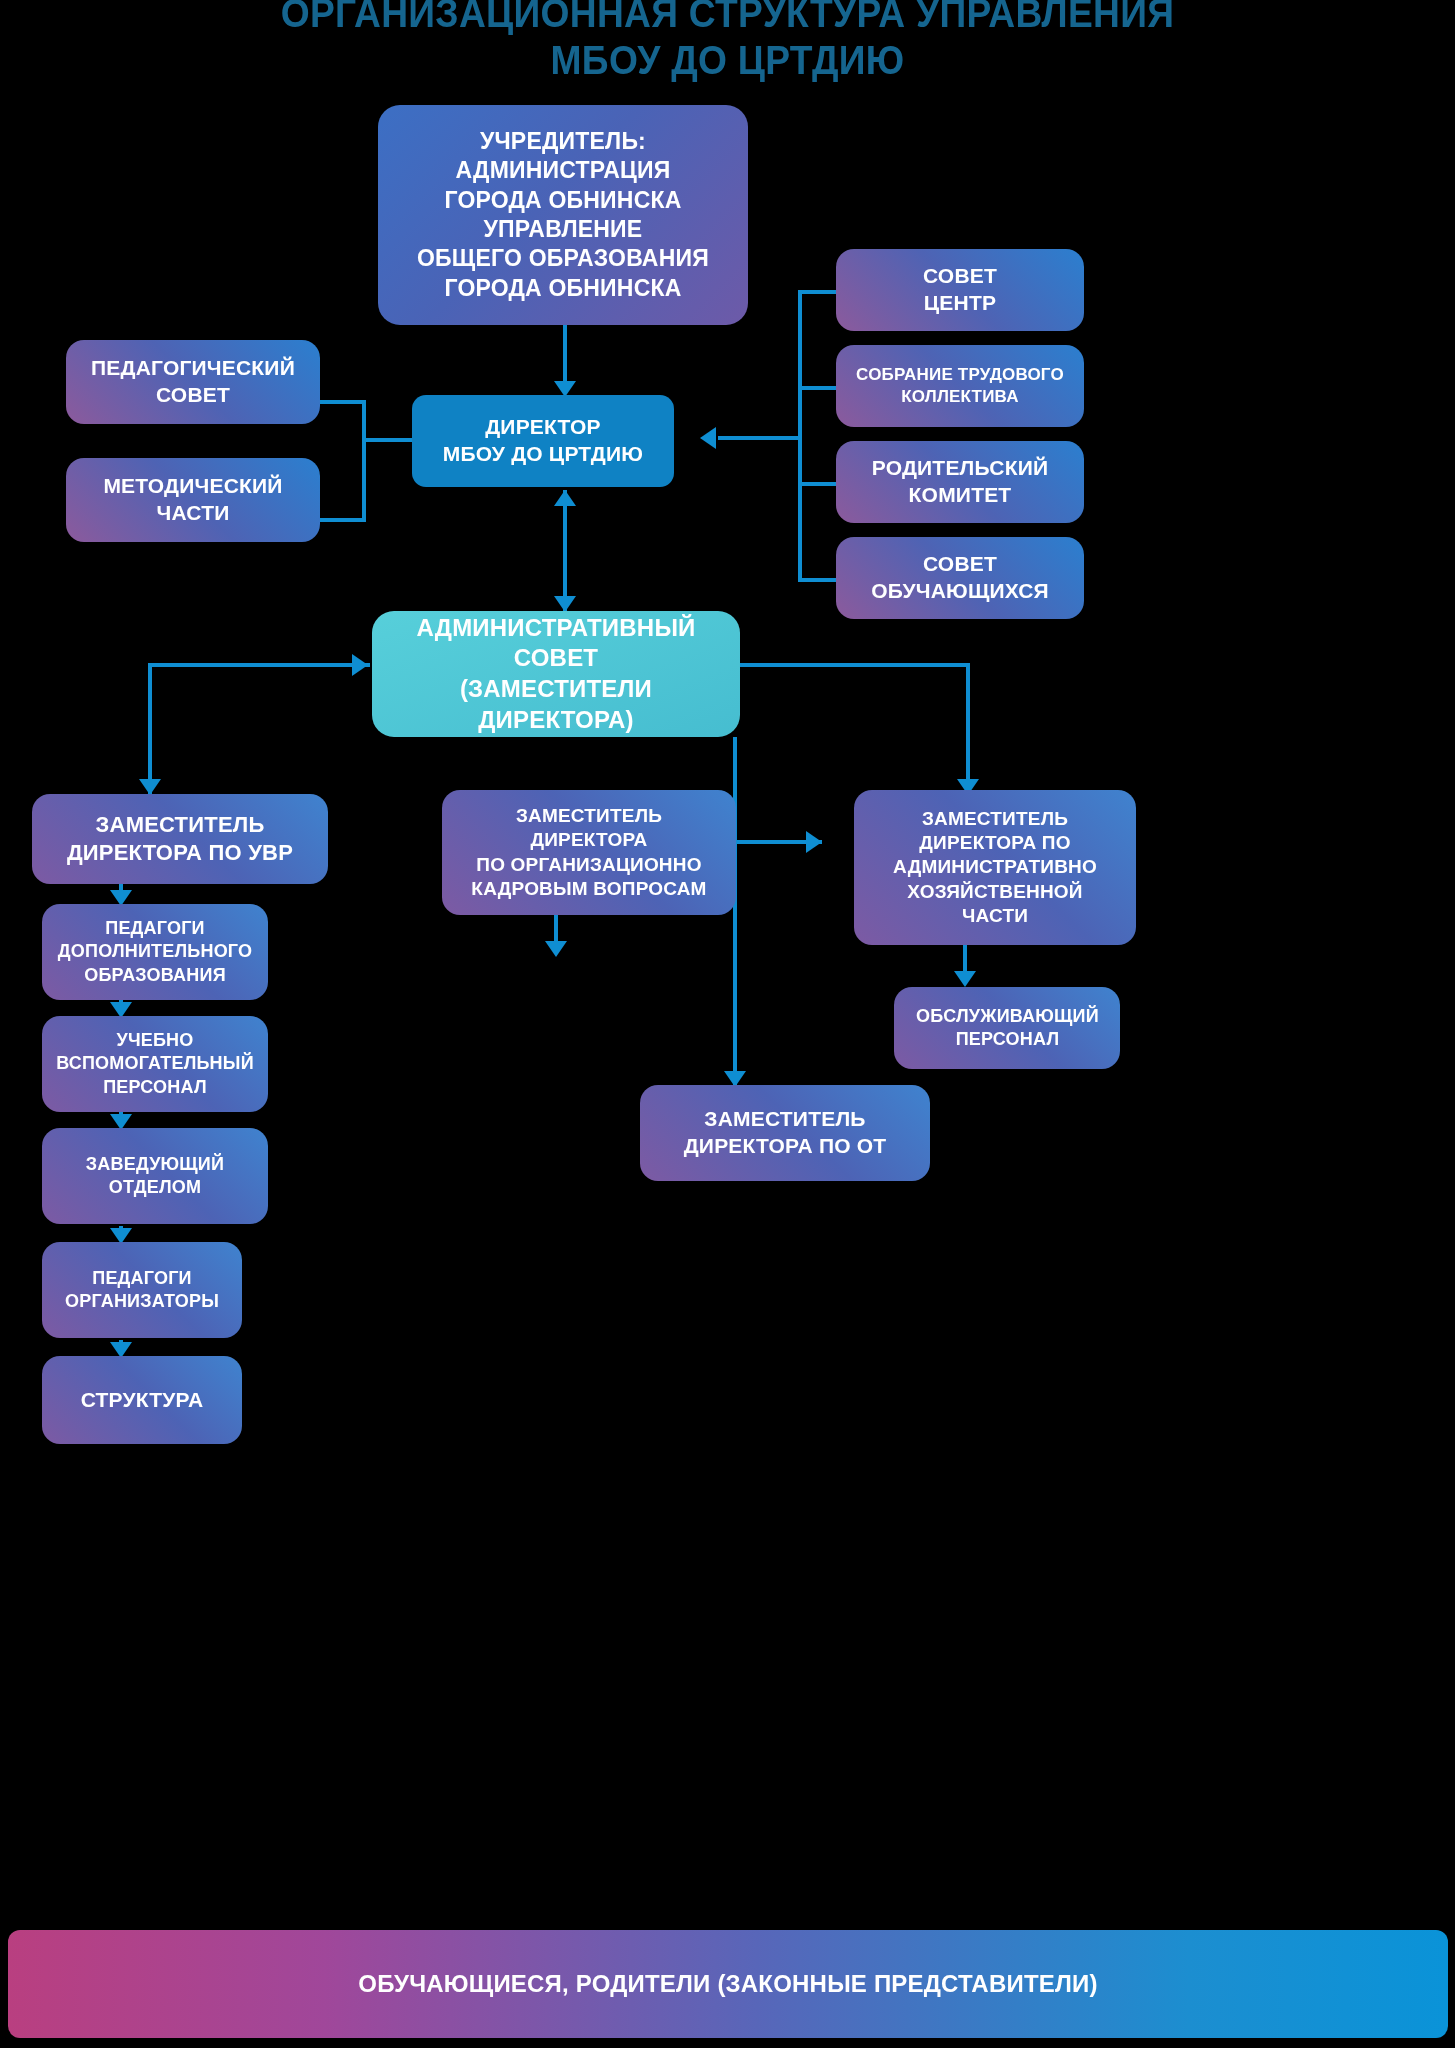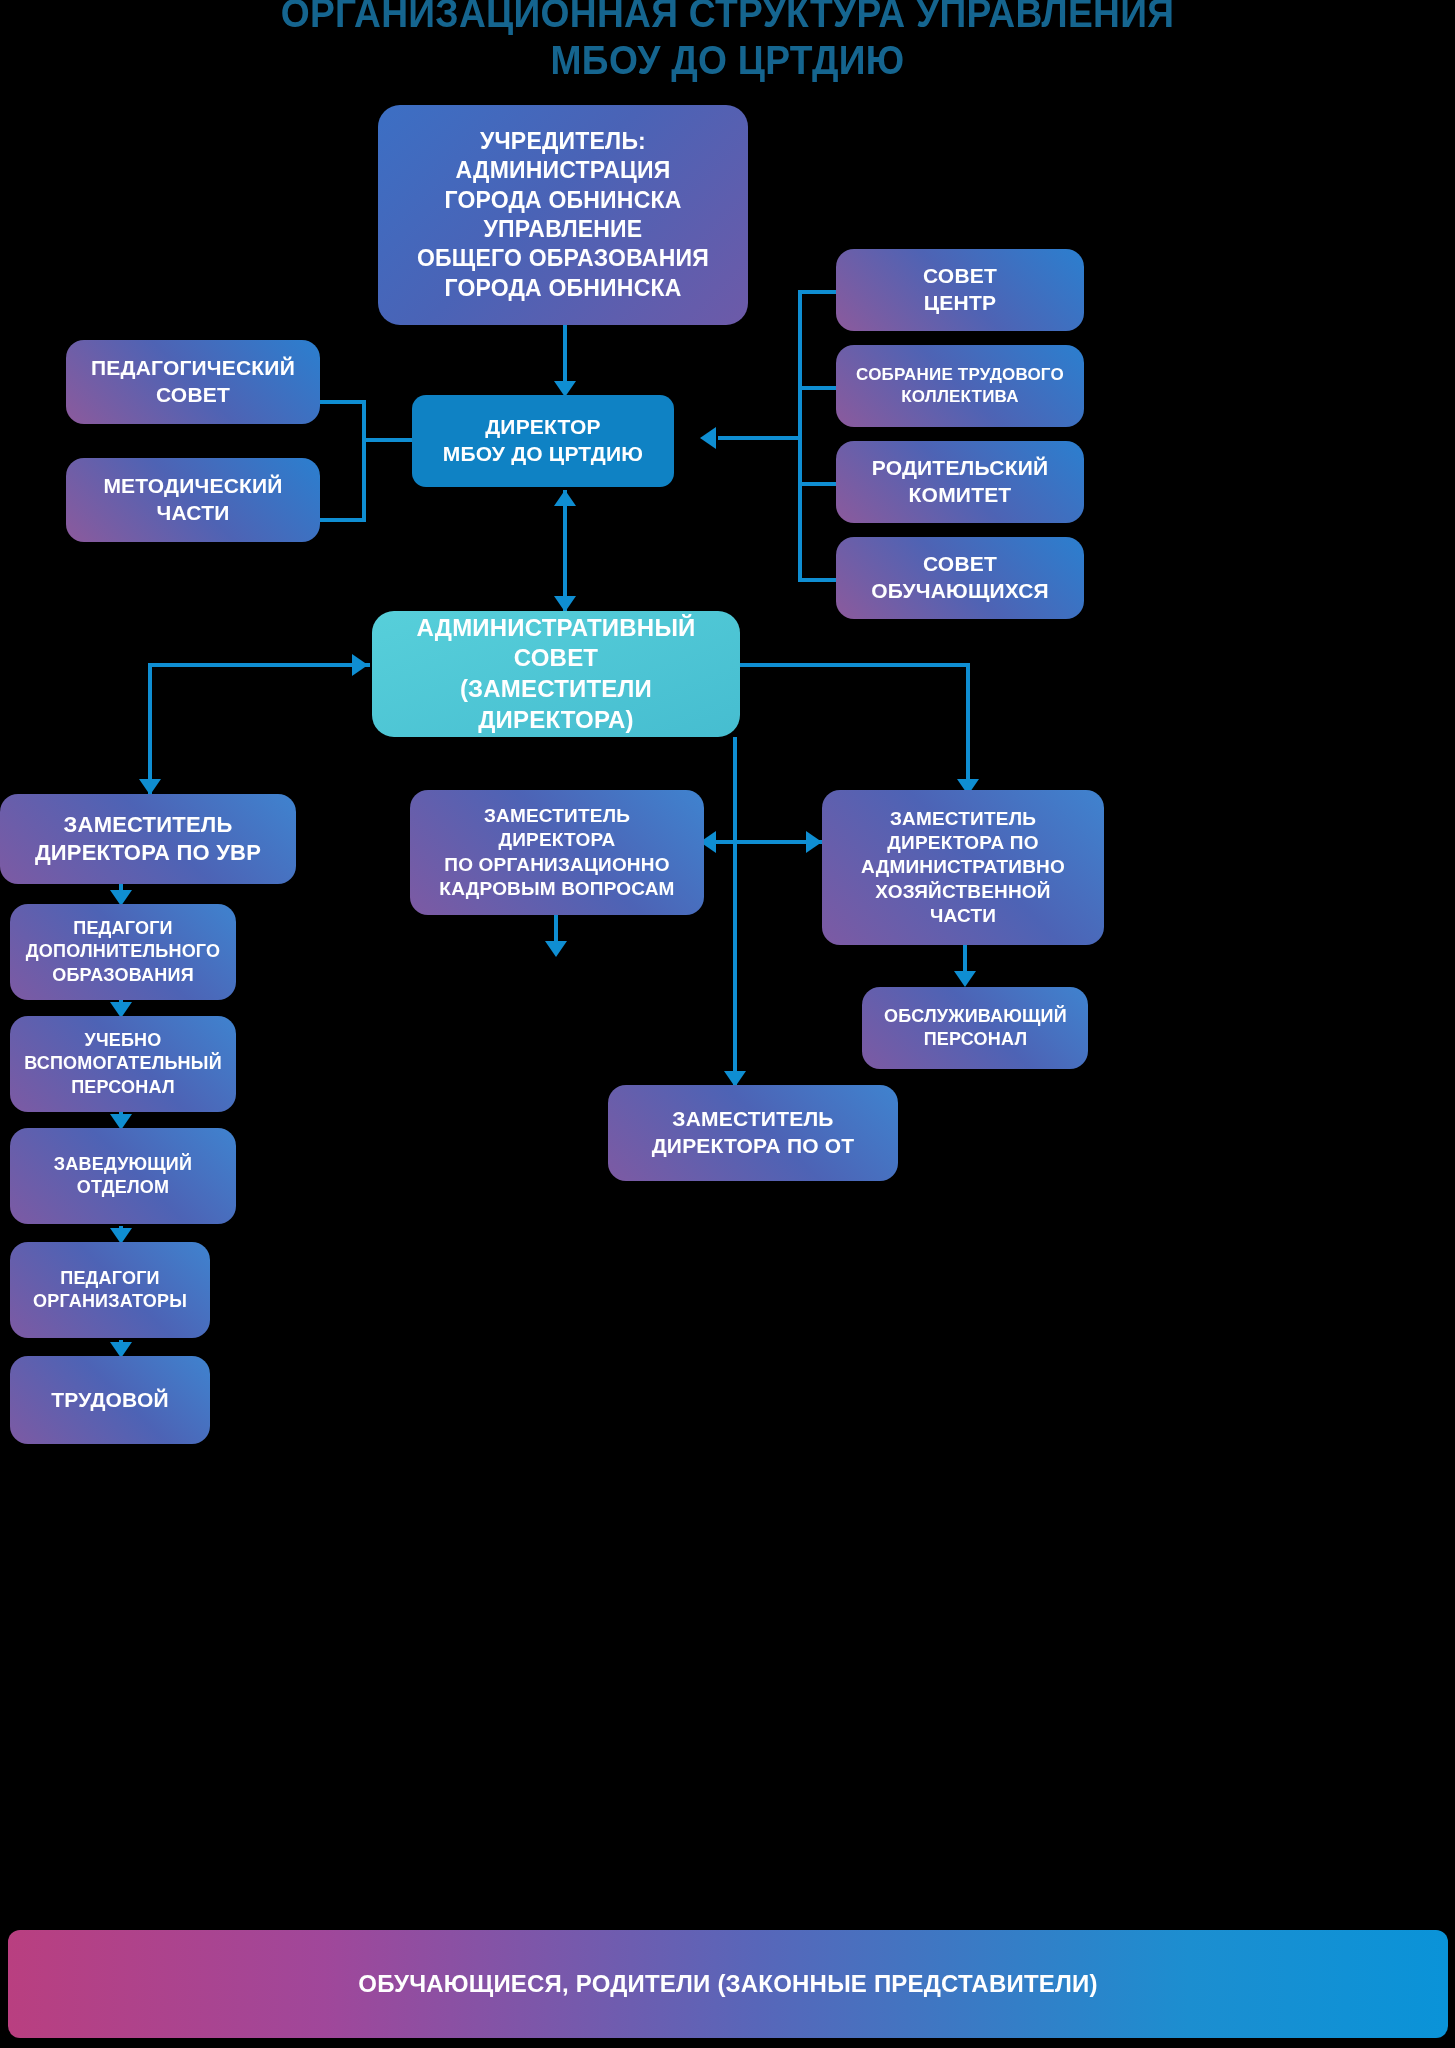--- a/index.html
+++ b/index.html
@@ -39,21 +39,21 @@
     border-radius: 18px;
     padding: 8px 12px;
     line-height: 1.28;
     white-space: pre-line;
     letter-spacing: 0.2px;
   }
 
   
   .g-blue-purple-d  { background: linear-gradient(135deg, #3c6fc4 0%, #4a63b6 45%, #6d5aa8 100%); }
   .g-blue-purple-r  { background: linear-gradient(225deg, #2b7fcf 0%, #4e63b4 50%, #8c5a9c 100%); }
-  .g-blue-purple-l  { background: linear-gradient(45deg, #7d5aa3 0%, #4d63b5 55%, #3f83cf 100%); }
+  .g-blue-purple-l  { background: linear-gradient(45deg, #7d5aa3 0%, #4d63b5 55%, #3f83cf 100%); margin-left: 32px; }
   .g-solid-blue     { background: #0f82c4; }
   .g-teal           { background: linear-gradient(160deg, #57cfda 0%, #46bdd0 100%); }
   .g-banner         { background: linear-gradient(90deg, #b93f80 0%, #a0479a 22%, #5866b9 52%, #1c8ed0 82%, #0a93d8 100%); }
 
   
   .ln { position: absolute; background: #0f8ed2; }
   .ln.h { height: 4px; }
   .ln.v { width: 4px; }
   .arrow { position: absolute; width: 0; height: 0; }
   .arrow.down  { border-left: 11px solid transparent; border-right: 11px solid transparent; border-top: 16px solid #0f8ed2; }
@@ -176,21 +176,21 @@
   <div class="node g-blue-purple-l" style="left:10px; top:1016px; width:226px; height:96px; font-size:18px;">УЧЕБНО
 ВСПОМОГАТЕЛЬНЫЙ
 ПЕРСОНАЛ</div>
 
   <div class="node g-blue-purple-l" style="left:10px; top:1128px; width:226px; height:96px; font-size:18px;">ЗАВЕДУЮЩИЙ
 ОТДЕЛОМ</div>
 
   <div class="node g-blue-purple-l" style="left:10px; top:1242px; width:200px; height:96px; font-size:18px;">ПЕДАГОГИ
 ОРГАНИЗАТОРЫ</div>
 
-  <div class="node g-blue-purple-l" style="left:10px; top:1356px; width:200px; height:88px; font-size:21px;">ТРУДОВОЙ</div>
+  <div class="node g-blue-purple-l" style="left:10px; top:1356px; width:200px; height:88px; font-size:21px;">СТРУКТУРА</div>
 
 
   <div class="node g-blue-purple-l" style="left:862px; top:987px; width:226px; height:82px; font-size:18px;padding-left:13px;">ОБСЛУЖИВАЮЩИЙ
 ПЕРСОНАЛ</div>
 
   <div class="node g-blue-purple-l" style="left:608px; top:1085px; width:290px; height:96px; font-size:21px;">ЗАМЕСТИТЕЛЬ
 ДИРЕКТОРА ПО ОТ</div>
 
   <div class="node g-banner" style="left:8px; top:1930px; width:1440px; height:108px; font-size:24px; border-radius:12px;">ОБУЧАЮЩИЕСЯ, РОДИТЕЛИ (ЗАКОННЫЕ ПРЕДСТАВИТЕЛИ)</div>
 

